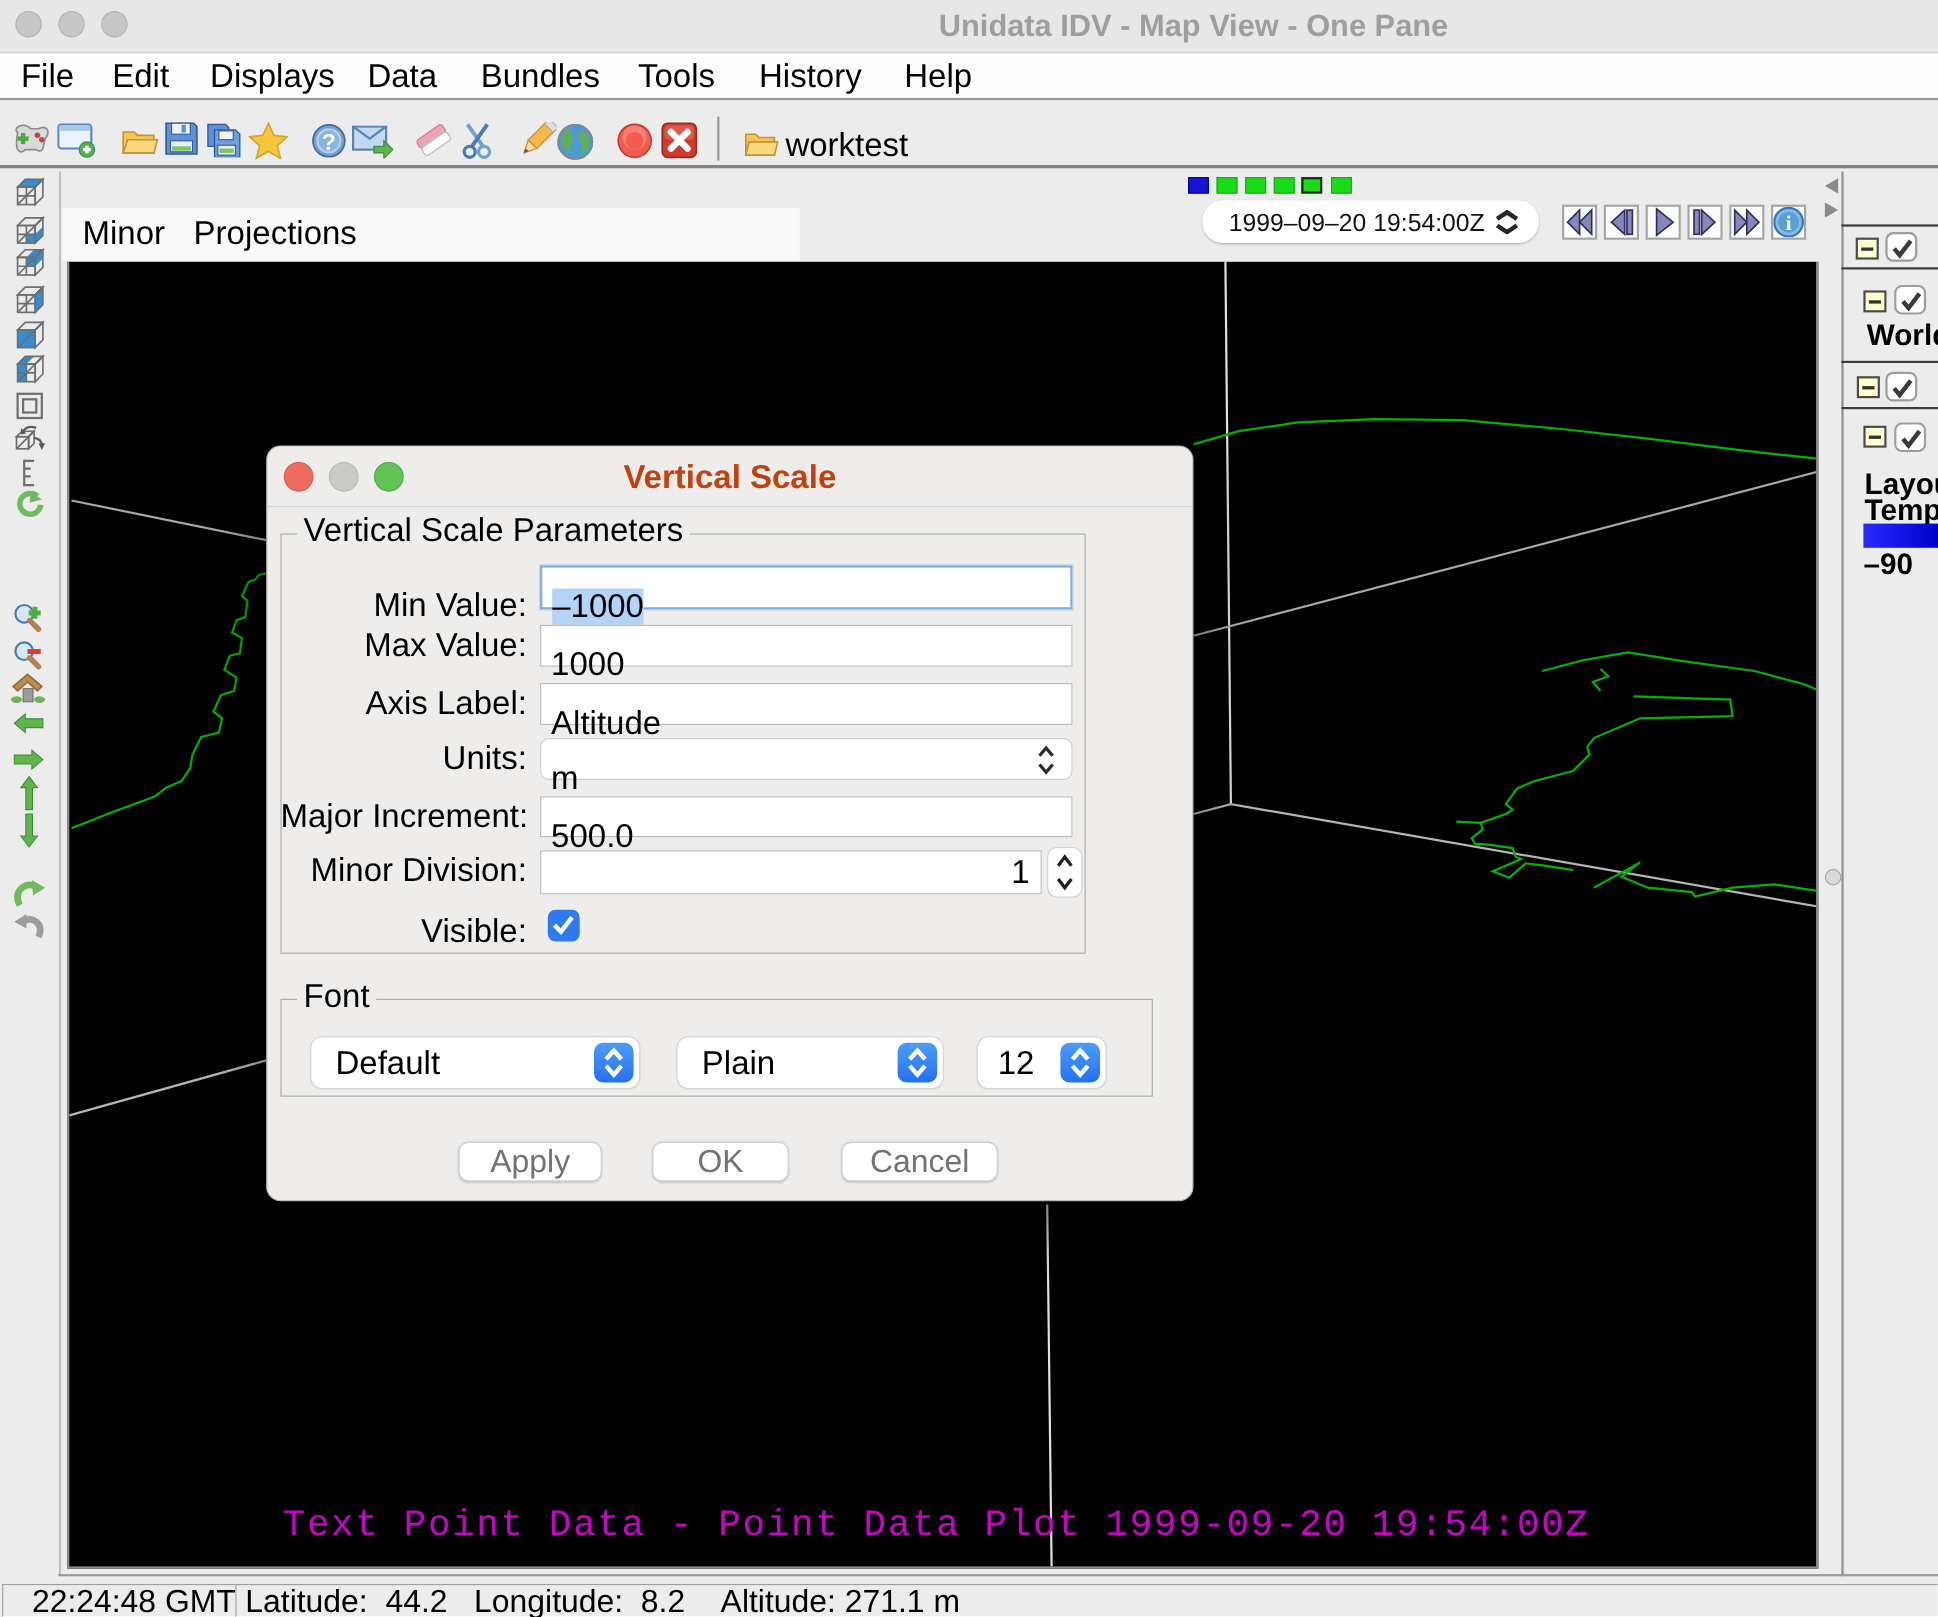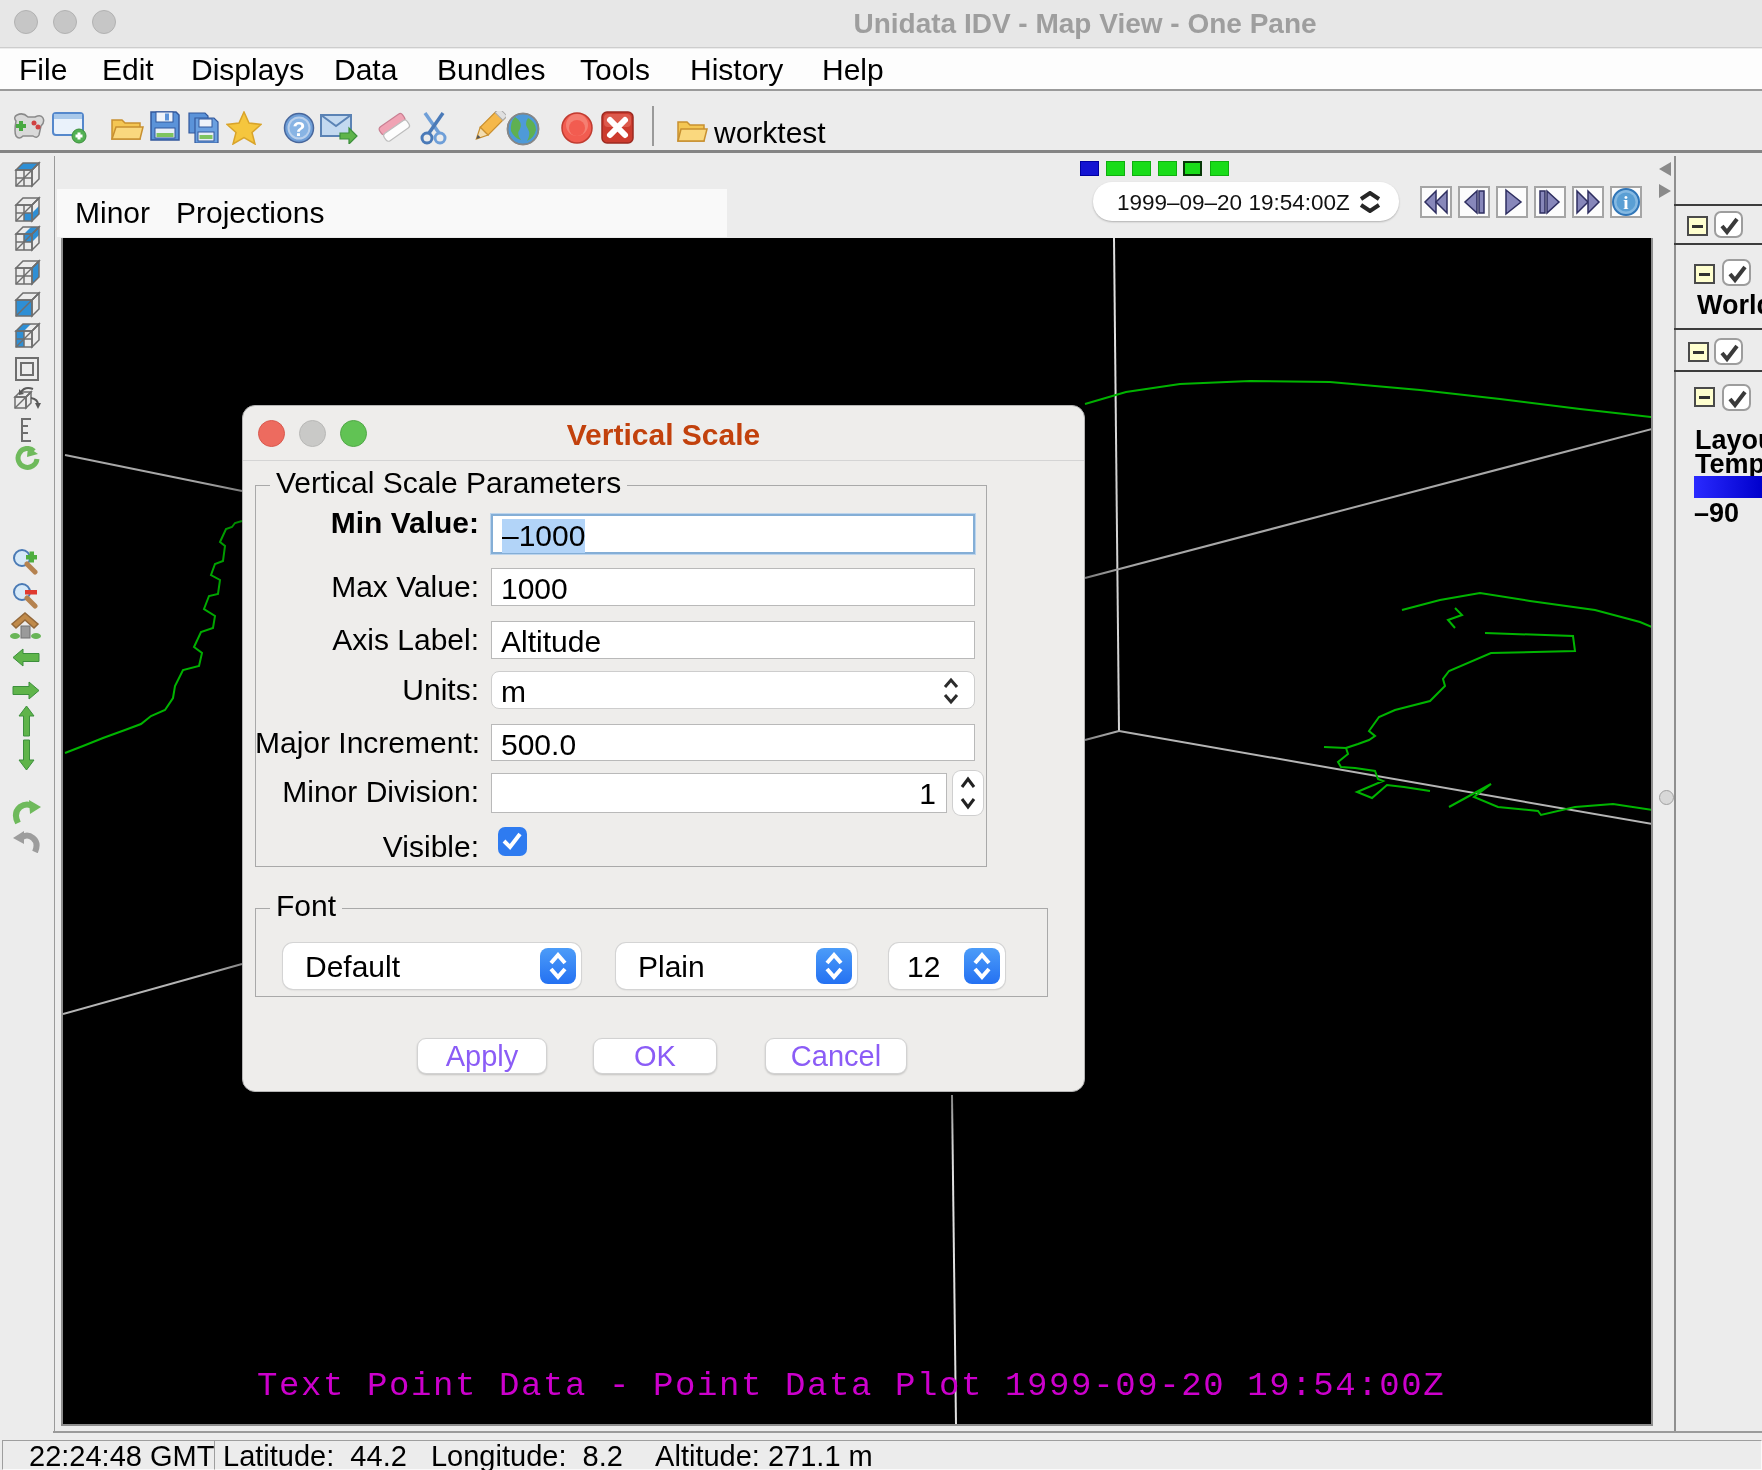--- a/index.html
+++ b/index.html
@@ -53,22 +53,22 @@
 
 
 #dialog { left:242px; top:405px; width:843px; height:687px; background:#eeedeb; border-radius:13px; border:1px solid #b5b5b5; box-shadow:0 22px 55px rgba(0,0,0,0.55); }
 #dlg-titlebar { position:absolute; left:0; top:0; width:100%; height:55px; border-bottom:1px solid #d4d4d4; }
 .dlg-circ { position:absolute; top:14px; width:27px; height:27px; border-radius:50%; }
 #dlg-title { position:absolute; left:0; top:12px; width:100%; text-align:center; font-weight:bold; font-size:30px; color:#c2410c; }
 .groupbox { position:absolute; border:1px solid #a9a9a9; }
 .gb-label { position:absolute; top:-20px; left:14px; background:#eeedeb; padding:0 6px; font-size:30px; color:#000; white-space:nowrap; }
 .flabel { position:absolute; width:224px; left:12px; text-align:right; font-size:30px; color:#000; white-space:nowrap; }
 .tfield { position:absolute; left:248px; width:484px; background:#fff; border:1px solid #b9b9b9; font-size:30px; color:#000; }
-.tfield .v { position:absolute; left:9px; top:3px; }
-#btnrow button { position:absolute; height:36px; background:#fff; border:1px solid #d2d2d2; border-radius:9px; font-family:"Liberation Sans",sans-serif; font-size:29px; color:#8b5cf6; box-shadow:0 1px 2px rgba(0,0,0,0.18); }
+.tfield .v { position:absolute; left:9px; top:19px; }
+#btnrow button { position:absolute; height:36px; background:#fff; border:1px solid #d2d2d2; border-radius:9px; font-family:"Liberation Sans",sans-serif; font-size:29px; color:#737373; box-shadow:0 1px 2px rgba(0,0,0,0.18); }
 .combo { position:absolute; height:46px; background:#fff; border-radius:10px; box-shadow:0 0 0 1px #d4d4d4, 0 1px 2px rgba(0,0,0,0.15); }
 .combo .ctxt { position:absolute; left:22px; top:7px; font-size:30px; color:#000; }
 .combo .cbtn { position:absolute; right:5px; top:5px; width:36px; height:36px; border-radius:8px; background:linear-gradient(#4c9cf8,#2471f2); }
 </style>
 </head>
 <body>
 <div class="abs" style="left:0; top:0; width:7px; height:7px; background:#4a2a2a;"></div>
 
 <div class="abs" id="titlebar">
   <div class="tl-circle" style="left:14px;"></div>
@@ -443,21 +443,21 @@
     <div class="dlg-circ" style="left:15px; background:#ed6b5f; border:1px solid #d9594e;"></div>
     <div class="dlg-circ" style="left:56px; background:#c9c9c7; border:1px solid #b8b8b6;"></div>
     <div class="dlg-circ" style="left:97px; background:#61c354; border:1px solid #51a847;"></div>
     <div id="dlg-title">Vertical Scale</div>
   </div>
 
   <div class="groupbox" style="left:12px; top:79px; width:732px; height:382px;">
     <div class="gb-label">Vertical Scale Parameters</div>
   </div>
 
-  <div class="flabel" style="top:100px;font-weight:bold;">Min Value:</div>
+  <div class="flabel" style="top:128px;">Min Value:</div>
   <div class="tfield" style="top:108px; height:40px; border:2px solid #84aed6; box-shadow:0 0 0 1px #bcd4ec;">
       <span class="v" style="background:#b2d4f8;">–1000</span>
     </div>
 
   <div class="flabel" style="top:164px;padding-left:24px;">Max Value:</div>
   <div class="tfield" style="top:162px; height:38px;padding-left:27px;">
       <span class="v">1000</span>
     </div>
 
   <div class="flabel" style="top:217px;">Axis Label:</div>

